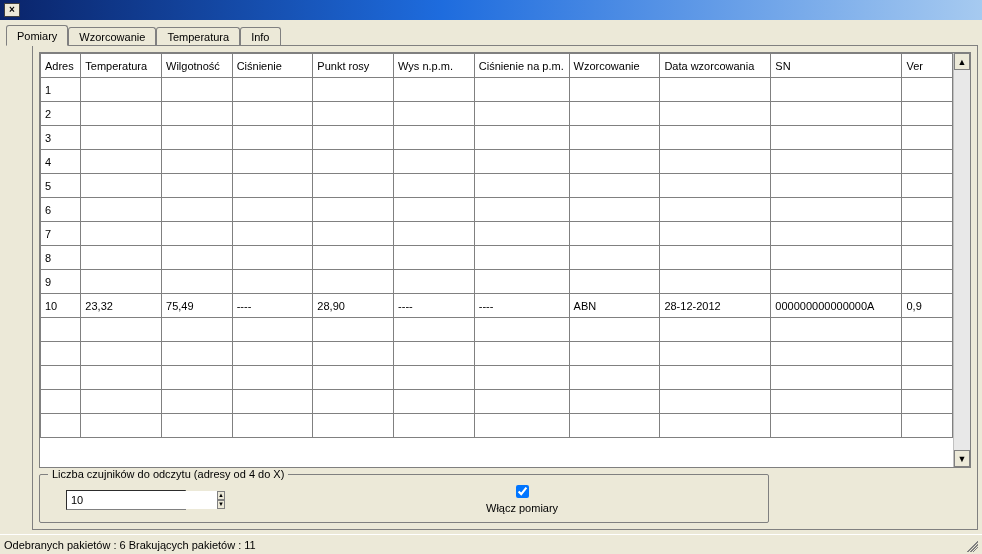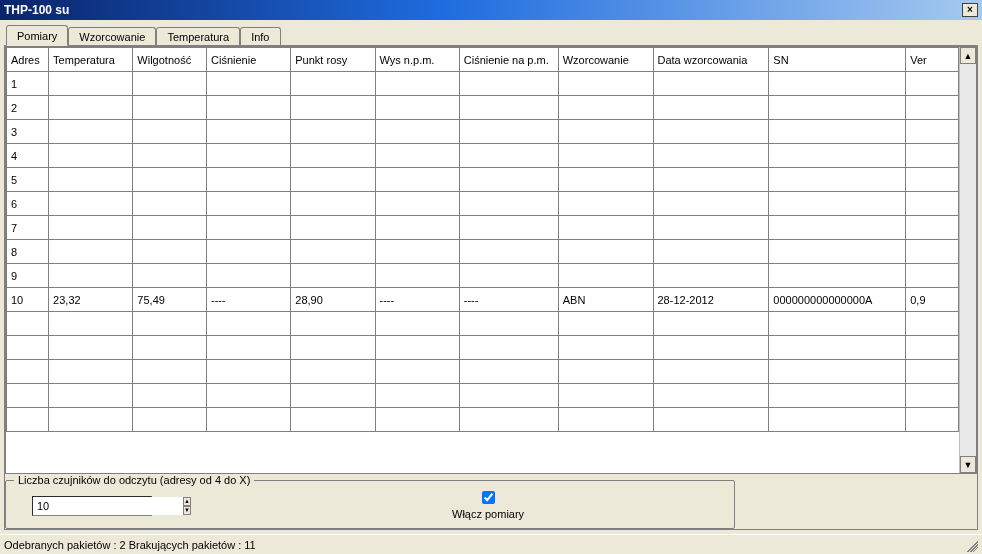--- a/index.html
+++ b/index.html
@@ -74,24 +74,26 @@
     background: #ECE9D8;
     border-bottom: 1px solid #ECE9D8;
     height: 21px;
     z-index: 2;
   }
   .tab-panel {
     flex: 1;
     border: 1px solid #808080;
     background: #ECE9D8;
     margin-top: -1px;
+    padding: 6px;
     display: flex;
     flex-direction: column;
     position: relative;
     z-index: 1;
+    margin-left: 28px;
   }
 
   
   .grid-wrap {
     flex: 1;
     display: flex;
     border: 1px solid #7F7F7F;
     background: #fff;
     overflow: hidden;
   }
@@ -226,21 +228,20 @@
     width: 14px;
     height: 14px;
     background:
       linear-gradient(135deg, transparent 0 60%, #808080 60% 65%, transparent 65% 70%, #808080 70% 75%, transparent 75% 80%, #808080 80% 85%, transparent 85% 100%);
   }
 </style>
 </head>
 <body>
 
 <div class="titlebar">
-  <span class="title-text">THP-100 su</span>
   <span class="close">×</span>
 </div>
 
 <div class="client">
 
   <div class="tab-strip">
     <div class="tab active">Pomiary</div>
     <div class="tab">Wzorcowanie</div>
     <div class="tab">Temperatura</div>
     <div class="tab">Info</div>
@@ -484,15 +485,15 @@
       <label class="chk-wrap">
         <input type="checkbox" checked="" style="">
         <span>Włącz pomiary</span>
       </label>
     </div>
 
   </div>
 </div>
 
 <div class="statusbar">
-  <span>Odebranych pakietów : 2   Brakujących pakietów : 11</span>
+  <span>Odebranych pakietów : 6   Brakujących pakietów : 11</span>
   <span class="grip"></span>
 </div>
 
 </body></html>

